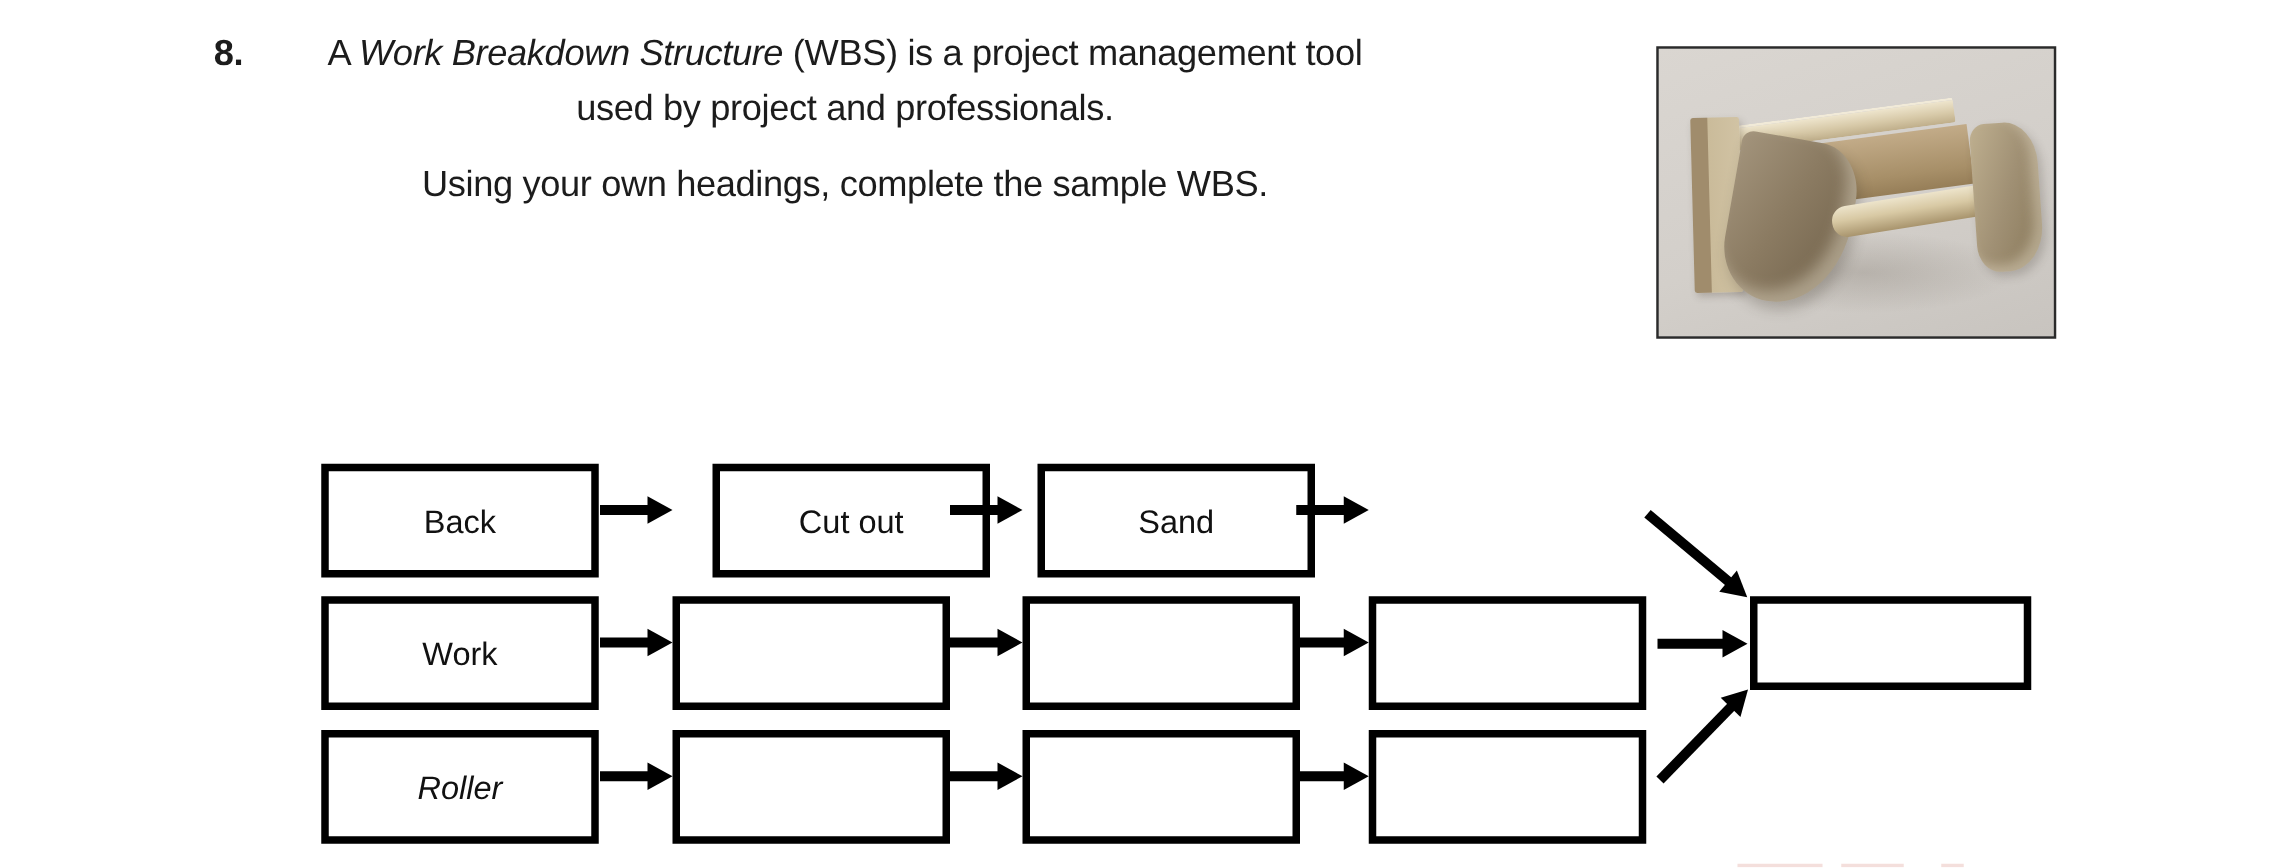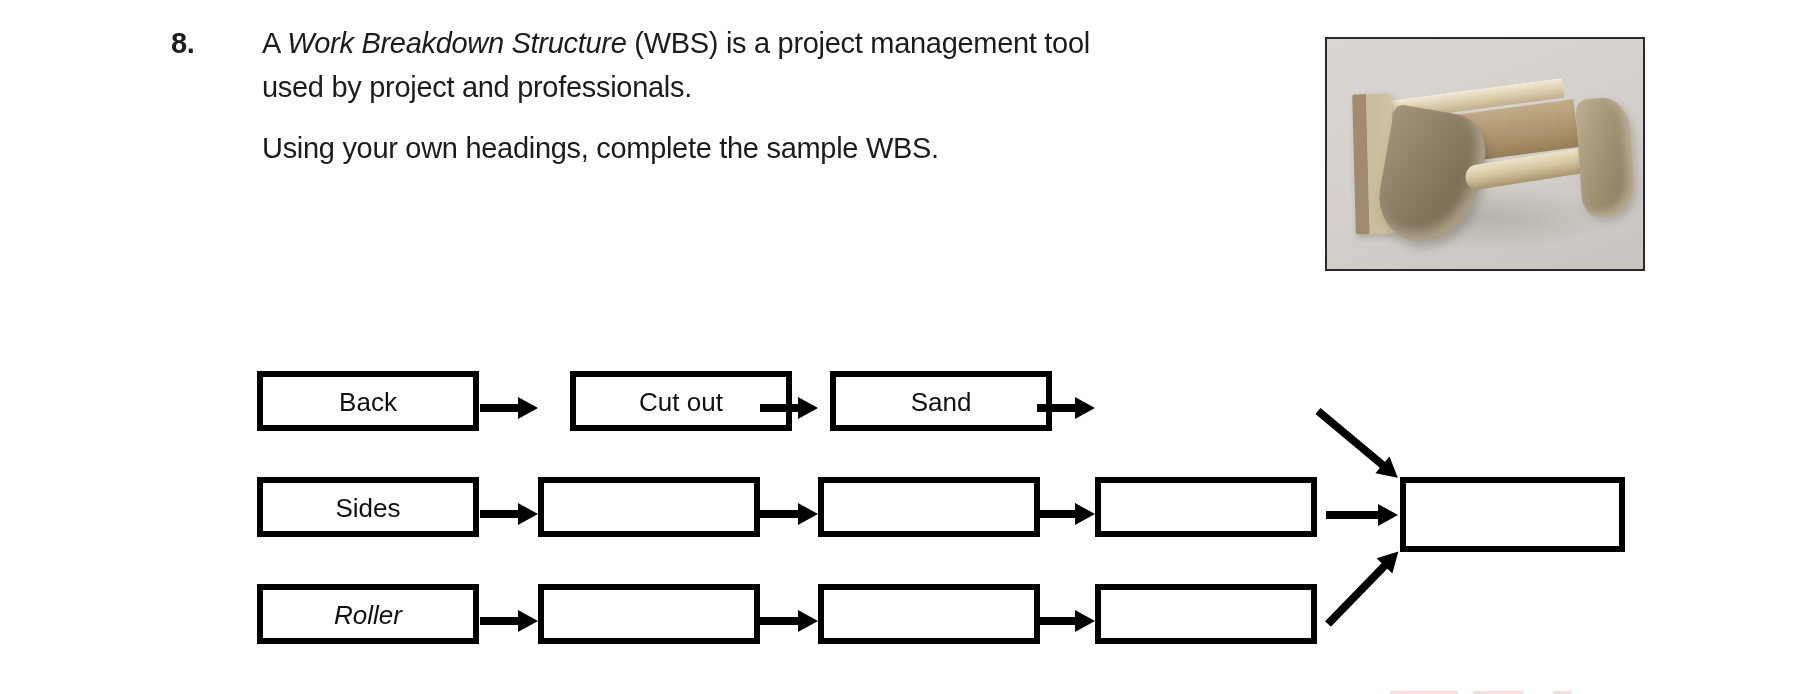--- a/index.html
+++ b/index.html
@@ -10,21 +10,21 @@
 
   
   .qnum {
     position:absolute; left:171px; top:21px;
     font-size:29px; line-height:44px; font-weight:700; letter-spacing:-0.3px;
   }
   .qtext {
     position:absolute; left:262px; top:21px;
     font-size:29px; line-height:44px; letter-spacing:-0.3px;
   }
-  .qtext .line { white-space:nowrap; }
+  .qtext .line { white-space:nowrap;text-align:center; }
   .qtext .para2 { margin-top:17px; }
   .ital { font-style:italic; }
 
   
   .photo {
     position:absolute; left:1325px; top:37px; width:320px; height:234px;
     border:2px solid #2a2a2a; box-sizing:border-box;
     background:linear-gradient(160deg,#dad6d1 0%,#d3cfca 55%,#c8c4bf 100%);
     overflow:hidden;
   }
@@ -50,21 +50,21 @@
     transform:rotate(-9deg);
     background:linear-gradient(180deg,#ede4cb 0%,#d8c9a4 45%,#a8946d 100%); }
   .ph-right-bracket { left:252px; top:59px; width:53px; height:119px;
     transform:rotate(-4deg);
     border-radius:12px 26px 28px 18px / 14px 34px 36px 22px;
     background:linear-gradient(110deg,#bfb090 0%,#a09074 50%,#877758 100%);
     box-shadow:inset -6px -5px 9px rgba(248,240,220,0.38), 3px 4px 8px rgba(60,50,40,0.22); }
 
   
   .wbsbox {
-    position:absolute; width:222px; height:60px; box-sizing:border-box;
+    position:absolute; width:222px; height:91px; box-sizing:border-box;
     border:6px solid #000; background:#fff;
     display:flex; align-items:center; justify-content:center;
     font-size:26px; color:#111; padding-top:2px;
   }
   .wbsbox.final { width:225px; height:75px; }
 
   .arrow { position:absolute; height:0; }
   .arrow .shaft { position:absolute; left:0; right:17px; top:-4px; height:8px; background:#000; }
   .arrow .head {
     position:absolute; right:0; top:-11px; width:0; height:0;
@@ -98,21 +98,21 @@
     <div class="ph-backplate"></div>
     <div class="ph-left-bracket"></div>
     <div class="ph-roller"></div>
     <div class="ph-right-bracket"></div>
   </div>
 
   <div class="wbsbox" style="left:257px; top:371px;">Back</div>
   <div class="wbsbox" style="left:570px; top:371px;">Cut out</div>
   <div class="wbsbox" style="left:818px; top:371px;margin-left:12px;">Sand</div>
 
-  <div class="wbsbox" style="left:257px; top:477px;">Sides</div>
+  <div class="wbsbox" style="left:257px; top:477px;">Work</div>
   <div class="wbsbox" style="left:538px; top:477px;"></div>
   <div class="wbsbox" style="left:818px; top:477px;"></div>
   <div class="wbsbox" style="left:1095px; top:477px;"></div>
 
   <div class="wbsbox" style="left:257px; top:584px;font-style:italic;">Roller</div>
   <div class="wbsbox" style="left:538px; top:584px;"></div>
   <div class="wbsbox" style="left:818px; top:584px;"></div>
   <div class="wbsbox" style="left:1095px; top:584px;"></div>
 
   <div class="wbsbox final" style="left:1400px; top:477px;"></div>

